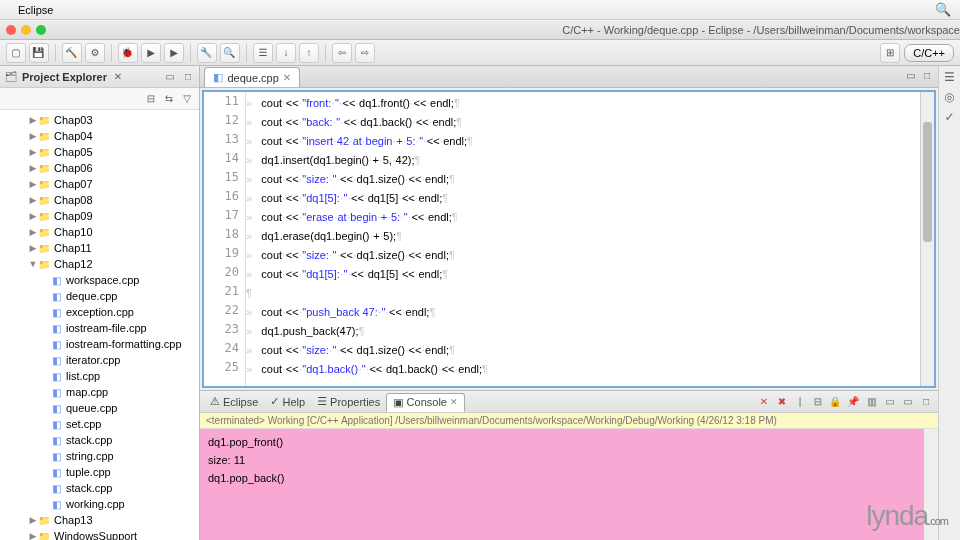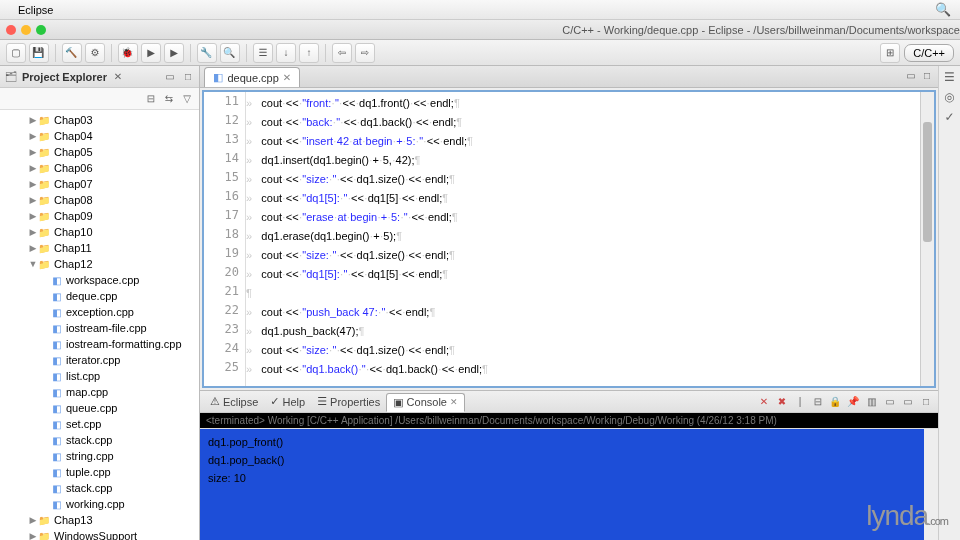--- a/index.html
+++ b/index.html
@@ -48,22 +48,22 @@
 .escroll{width:14px;background:#eee;border-left:1px solid #ccc;position:relative}
 .ethumb{position:absolute;left:2px;right:2px;top:30px;height:120px;background:#bbb;border-radius:3px}
 .rightstrip{width:22px;background:#eee;border-left:1px solid #ccc;display:flex;flex-direction:column;align-items:center;padding-top:4px;gap:6px}
 .rightstrip span{font-size:12px;color:#666}
 .bottom{height:150px;display:flex;flex-direction:column;border-top:1px solid #bbb}
 .btabs{height:22px;background:linear-gradient(#f0f0f0,#e0e0e0);border-bottom:1px solid #ccc;display:flex;align-items:center;padding:0 4px;gap:2px}
 .btab{padding:2px 6px;display:flex;align-items:center;gap:3px;font-size:11px;color:#444}
 .btab.act{background:#fff;border:1px solid #aaa;border-bottom:1px solid #fff;border-radius:3px 3px 0 0;margin-bottom:-1px}
 .btabs .br{margin-left:auto;display:flex;gap:2px}
 .btabs .br span{width:16px;height:16px;font-size:10px;color:#666;display:flex;align-items:center;justify-content:center}
-.binfo{height:16px;background:#000000;padding:0 6px;color:#777;font-size:10px;display:flex;align-items:center;border-bottom:1px solid #ddd}
-.console{flex:1;background:#1d4ed8;padding:4px 8px;font-family:Monaco,monospace;font-size:13px;line-height:18px;overflow:auto;position:relative}
+.binfo{height:16px;background:#fef9c3;padding:0 6px;color:#777;font-size:10px;display:flex;align-items:center;border-bottom:1px solid #ddd}
+.console{flex:1;background:#f9a8d4;padding:4px 8px;font-family:Monaco,monospace;font-size:13px;line-height:18px;overflow:auto;position:relative}
 .cscroll{position:absolute;right:0;top:0;width:14px;height:100%;background:#eee}
 .watermark{position:absolute;right:12px;bottom:8px;font-size:28px;color:#999;font-weight:300;letter-spacing:-1px;z-index:10}
 .watermark .d{color:#777}
 </style>
 </head>
 <body>
 
 <div class="menubar">
   <span class="apple"></span>
   <span class="app">Eclipse</span>
@@ -325,22 +325,22 @@
           <span>📌</span>
           <span>▥</span>
           <span>▭</span>
           <span>▭</span>
           <span>□</span>
         </div>
       </div>
       <div class="binfo">&lt;terminated&gt; Working [C/C++ Application] /Users/billweinman/Documents/workspace/Working/Debug/Working (4/26/12 3:18 PM)</div>
       <div class="console" id="console">
         <div>dq1.pop_front()</div>
+          <div>size: 11</div>
           <div>dq1.pop_back()</div>
-          <div>size: 10</div>
           <div class="cscroll"></div>
       </div>
     </div>
   </div>
 
   <div class="rightstrip">
     <span>☰</span>
     <span>◎</span>
     <span>✓</span>
   </div>

